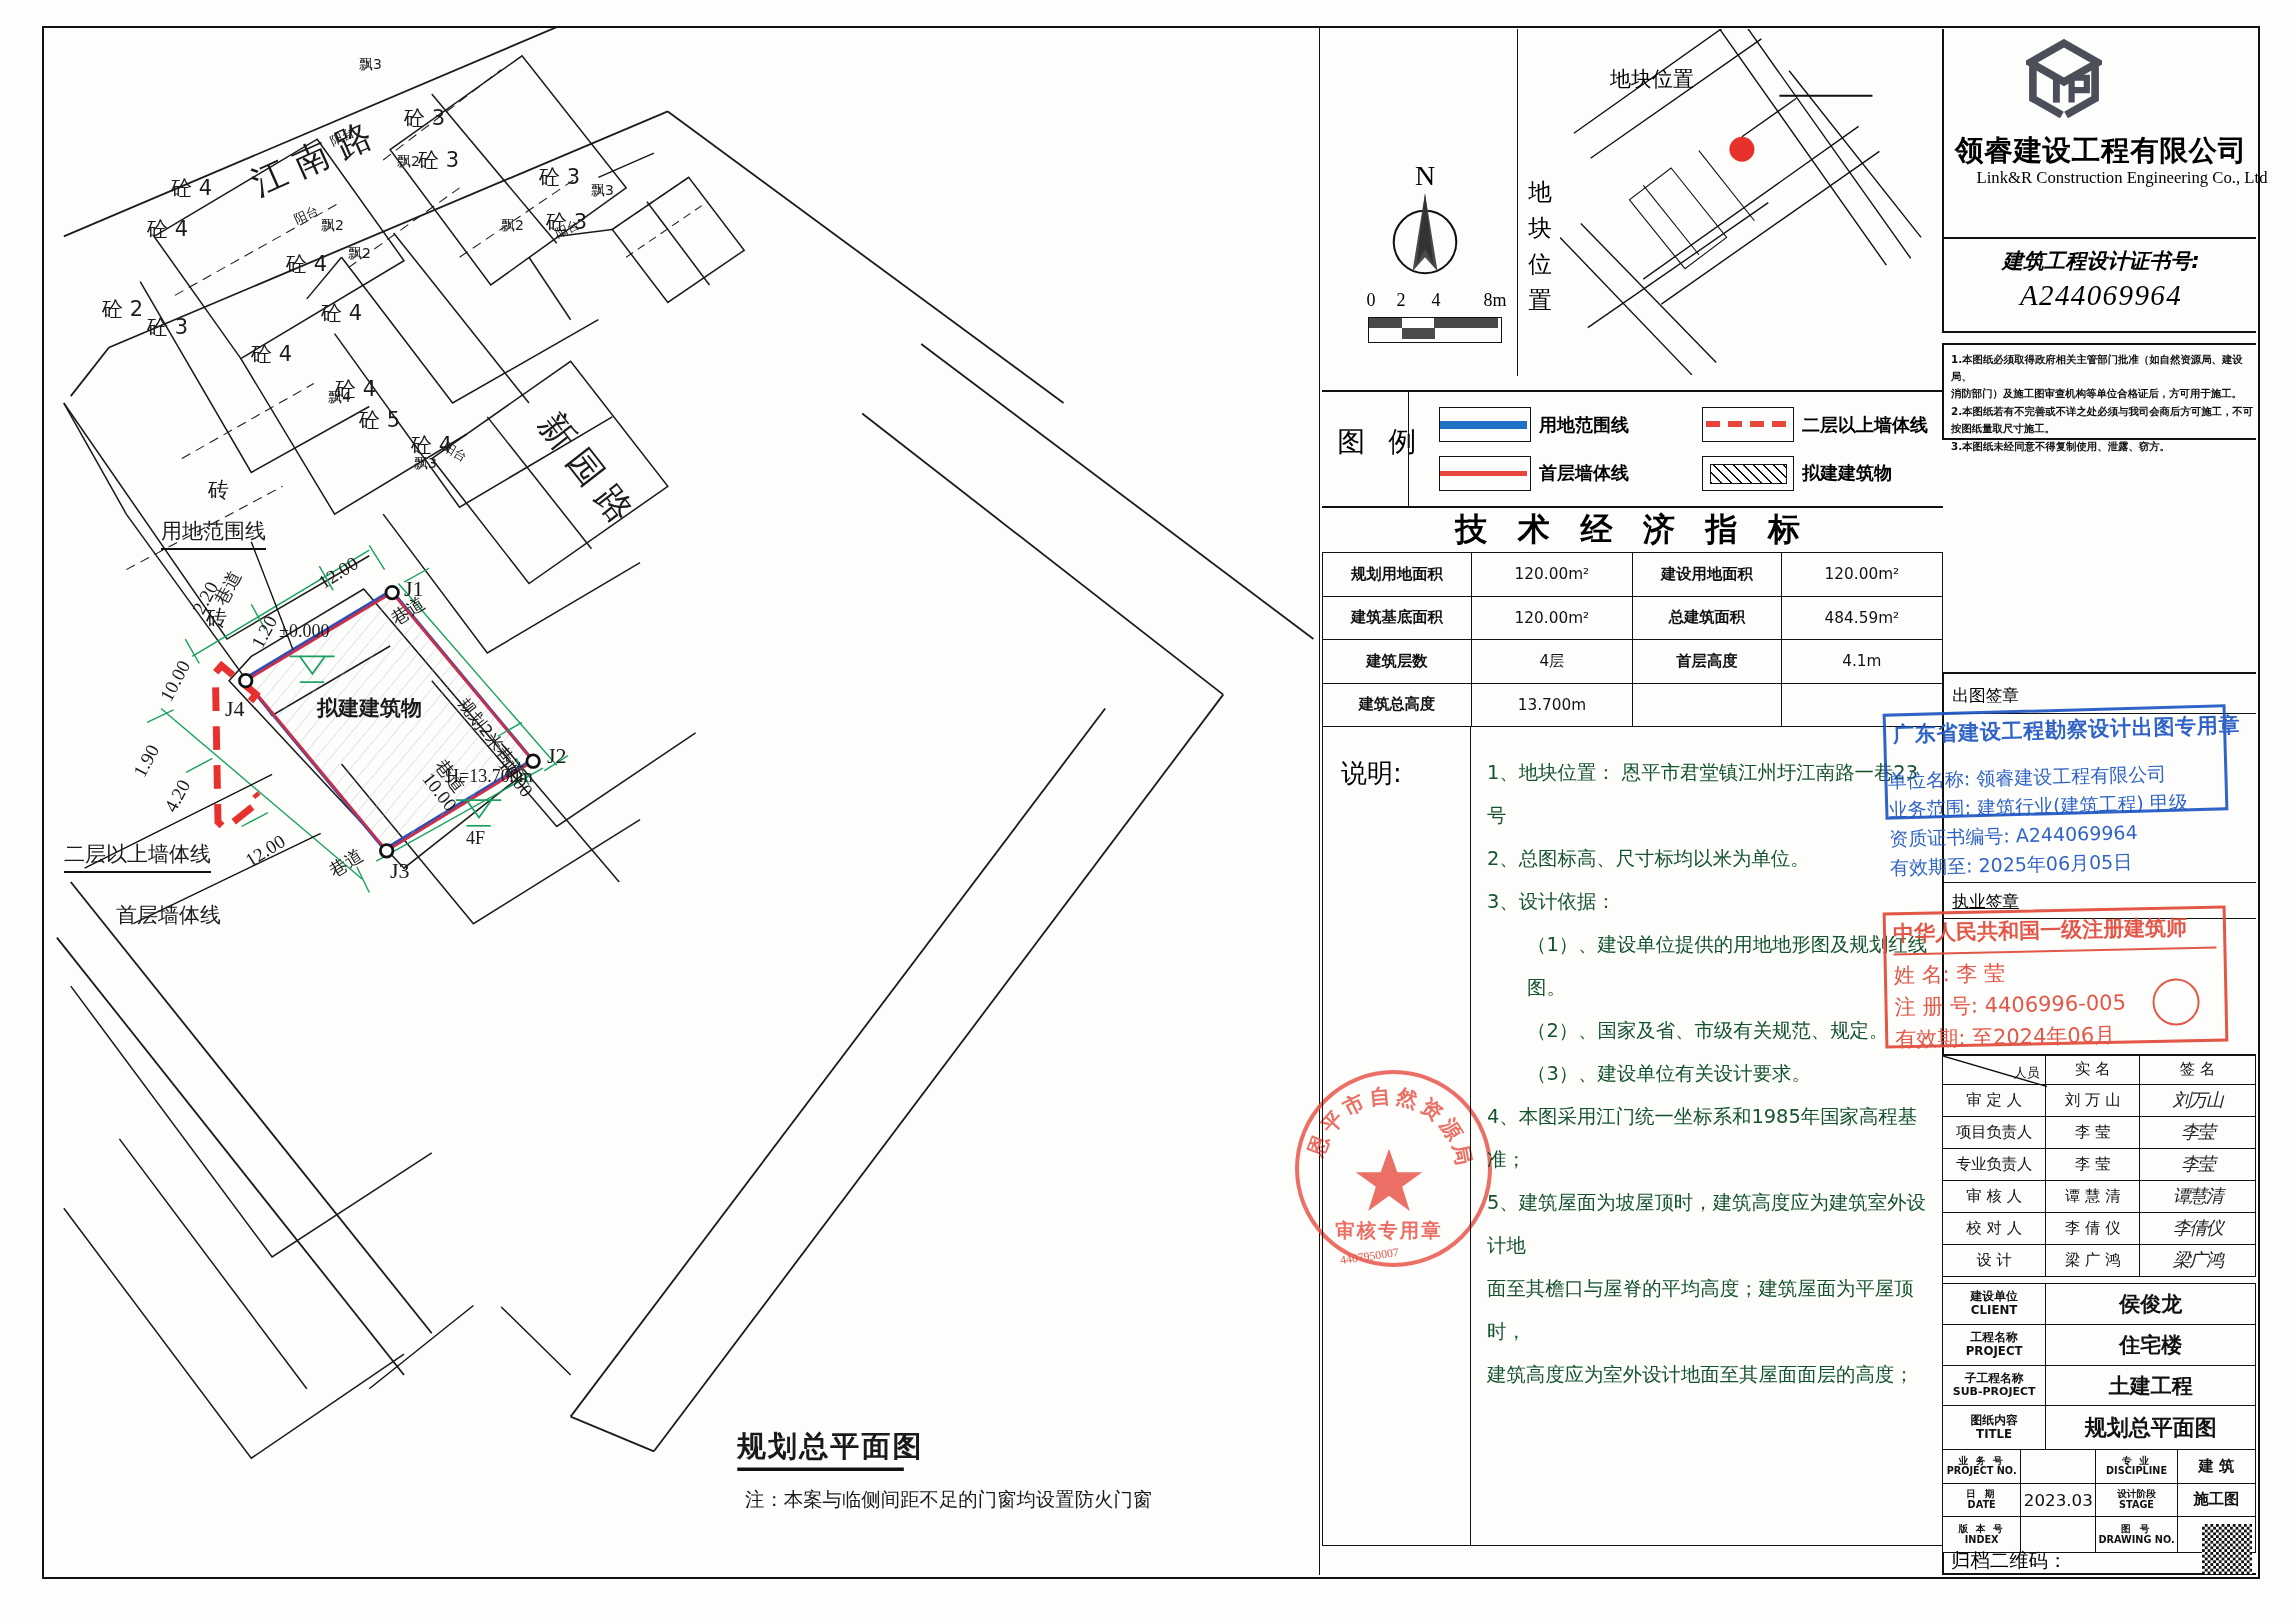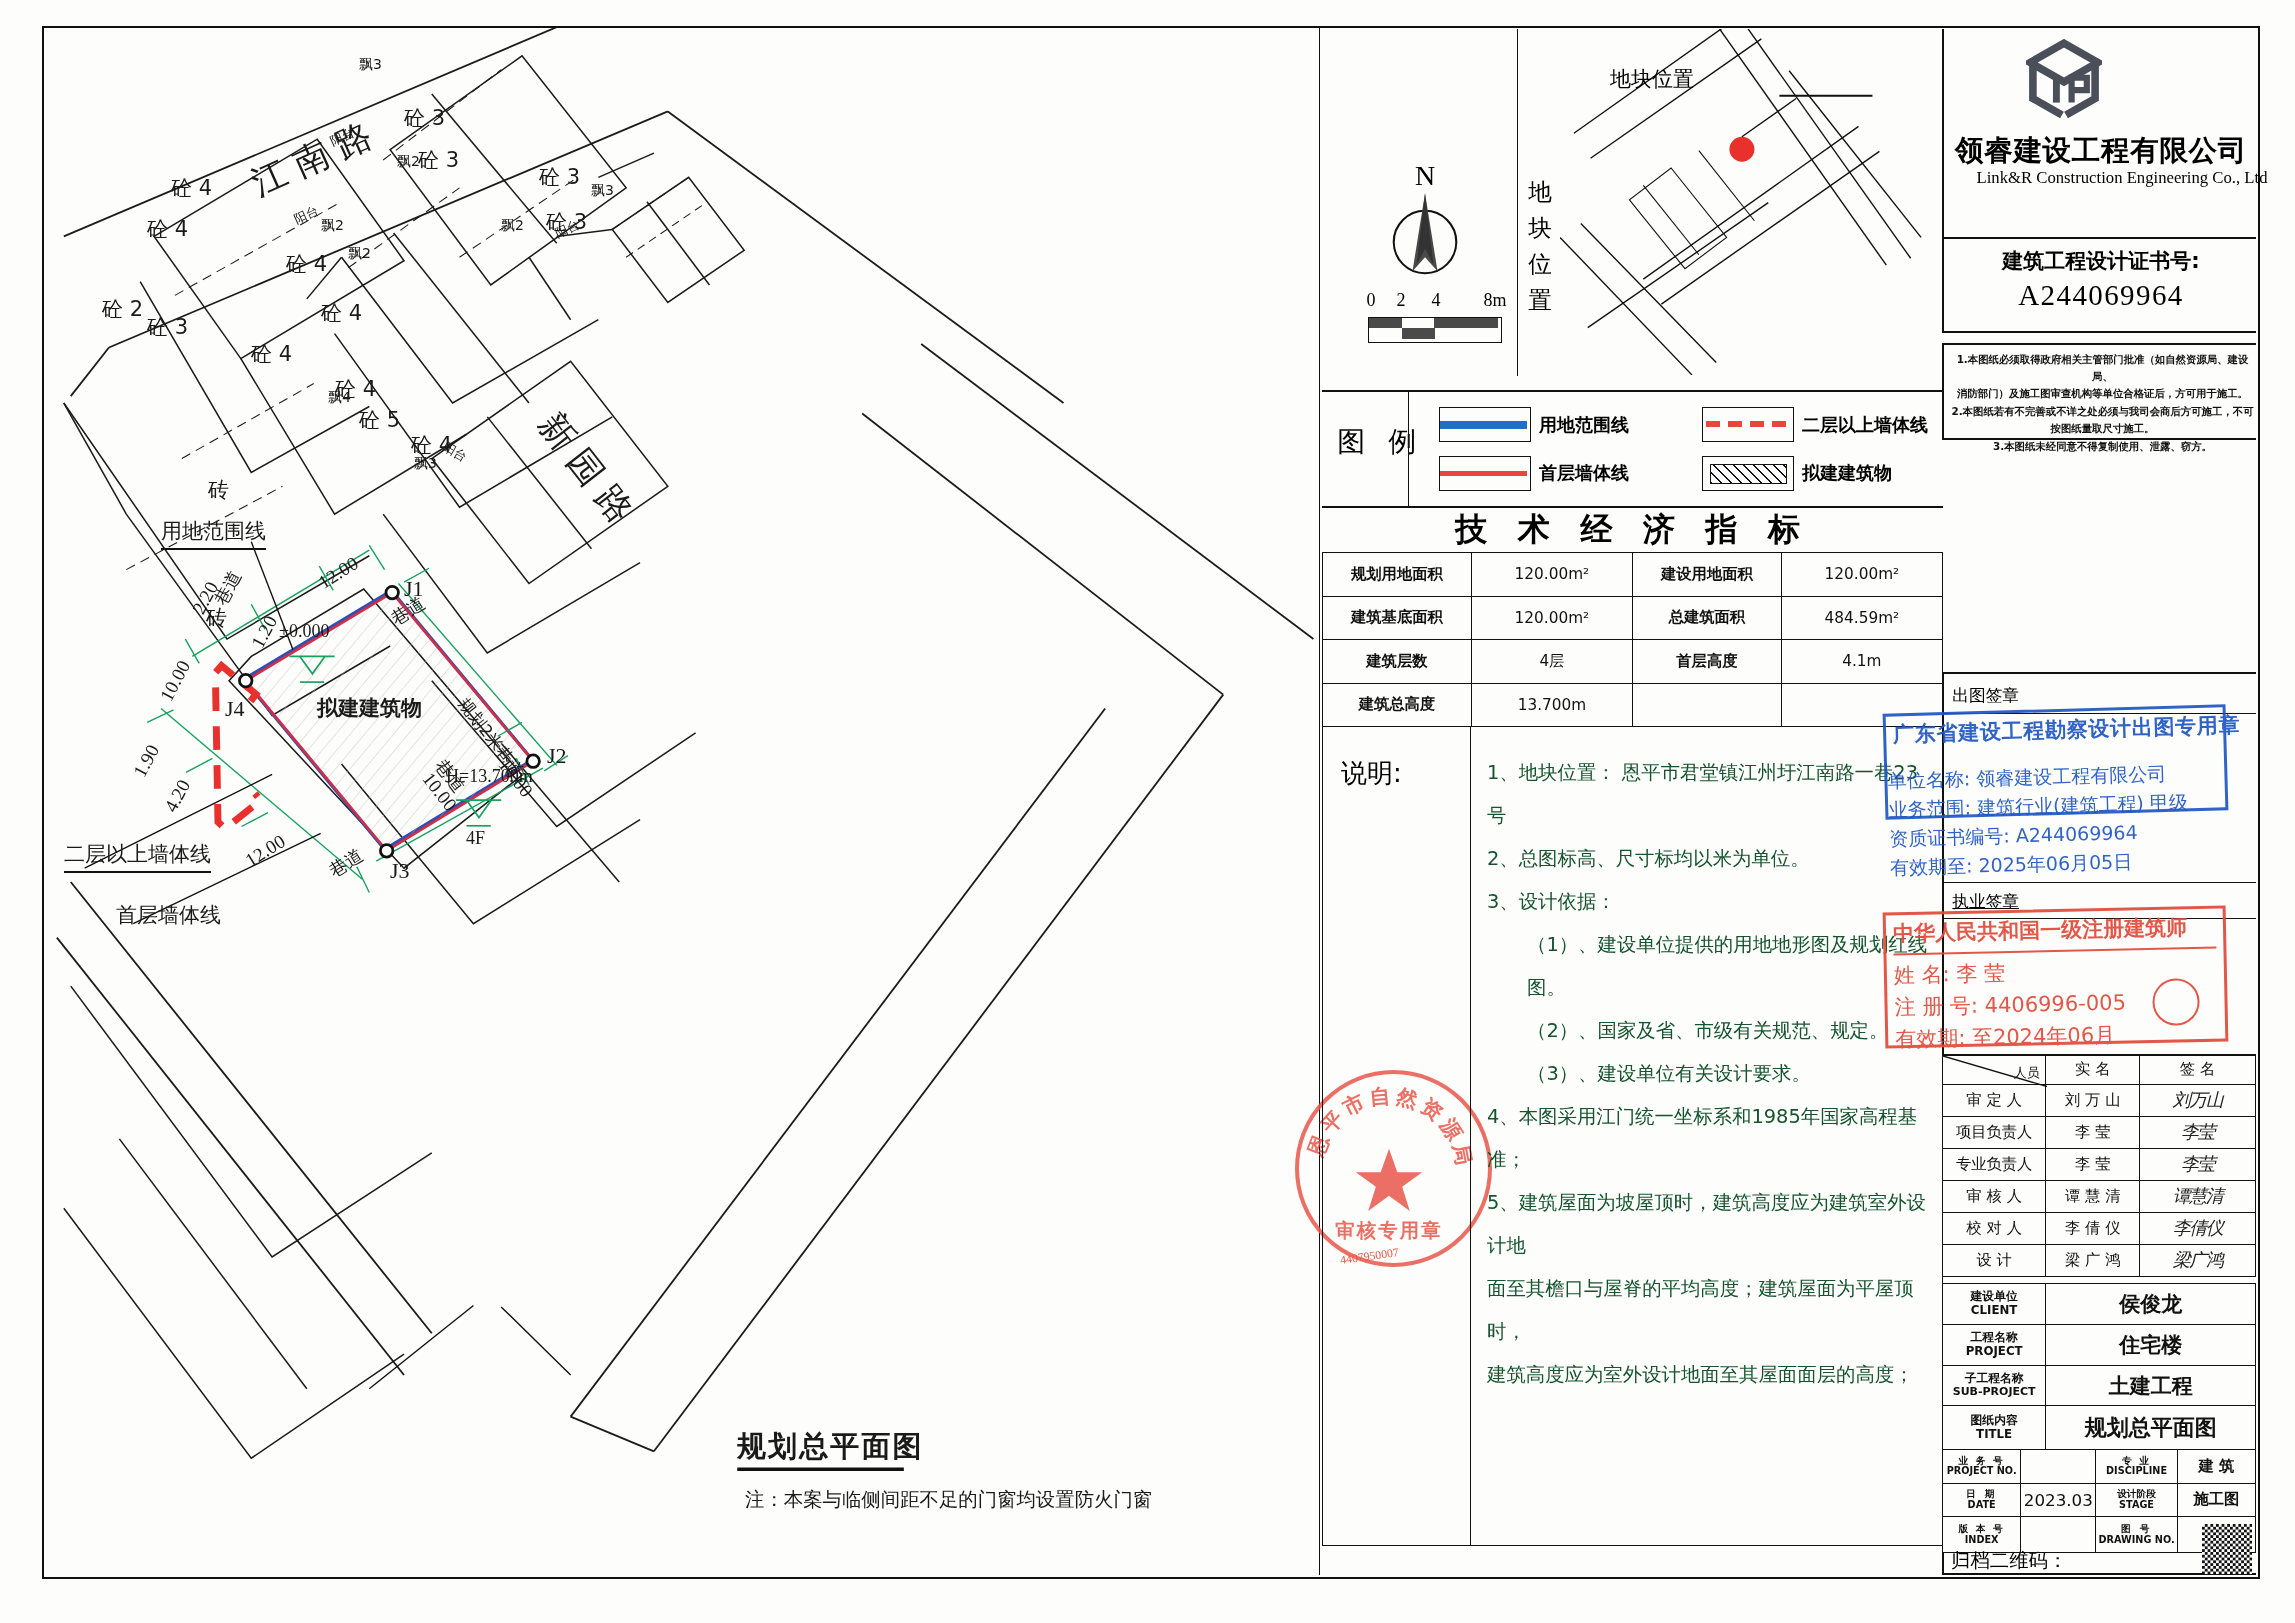--- a/index.html
+++ b/index.html
@@ -332,27 +332,27 @@
         <path d="M10 38 L10 86 L52 110" fill="none" stroke="#4a4f5a" stroke-width="11"></path>
         <path d="M100 38 L100 86 L58 110" fill="none" stroke="#4a4f5a" stroke-width="11"></path>
         <path d="M44 56 L44 92" stroke="#4a4f5a" stroke-width="10" fill="none"></path>
         <path d="M66 92 L66 56 L88 56 L88 74 L66 74" stroke="#4a4f5a" stroke-width="9" fill="none"></path>
       </svg>
     </div>
     <div class="abs cn bold" style="left:0;top:103px;width:314px;text-align:center;font-size:28.5px;letter-spacing:0.7px;">领睿建设工程有限公司</div>
     <div class="abs" style="left:0;top:139px;width:356px;text-align:center;font-size:16.7px;font-family:'Liberation Serif',serif;">Link&amp;R Construction Engineering Co., Ltd</div>
   </div>
 
-  <div class="abs blk" style="left:1942px;top:239px;width:314px;height:94px;border-width:0 0 2.1px 2.1px;">
+  <div class="abs blk" style="left:1942px;top:239px;width:314px;height:94px;border-width:0 0 2.1px 2.1px;font-style:italic;">
     <div class="abs cn bold" style="left:0;top:8.3px;width:314px;text-align:center;font-size:21px;">建筑工程设计证书号:</div>
     <div class="abs num" style="left:0;top:40px;width:314px;text-align:center;font-size:29px;letter-spacing:1.4px;">A244069964</div>
   </div>
 
   <div class="abs blk" style="left:1942px;top:343px;width:314px;height:97px;border-width:2.1px 0 2.1px 2.1px;">
-    <div class="abs cn bold" style="left:7px;top:5.6px;width:303px;font-size:10.4px;line-height:17.4px;color:#111;text-align:center;">
+    <div class="abs cn bold" style="left:7px;top:5.6px;width:303px;font-size:10.4px;line-height:17.4px;color:#111;">
       <div>1.本图纸必须取得政府相关主管部门批准（如自然资源局、建设局、</div>
       <div>消防部门）及施工图审查机构等单位合格证后，方可用于施工。</div>
       <div>2.本图纸若有不完善或不详之处必须与我司会商后方可施工，不可</div>
       <div>按图纸量取尺寸施工。</div>
       <div>3.本图纸未经同意不得复制使用、泄露、窃方。</div>
     </div>
   </div>
 
   <div class="abs" style="left:1322px;top:390px;width:621px;height:114px;border-top:2.1px solid #111;border-bottom:2.1px solid #111;">
     <div class="abs cn" style="left:15.3px;top:30.5px;font-size:28px;letter-spacing:7px;">图 例</div>

